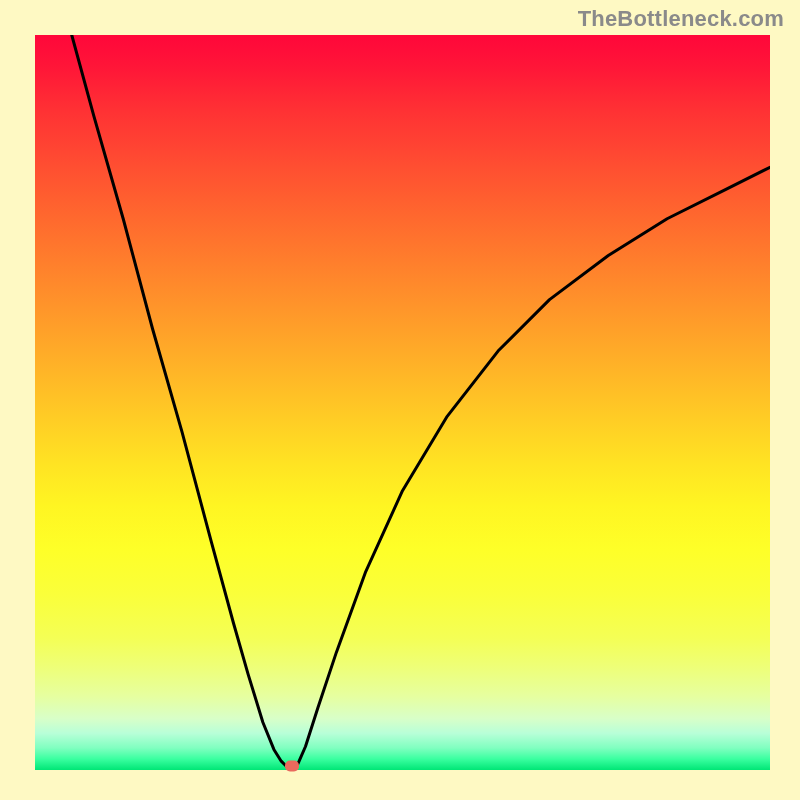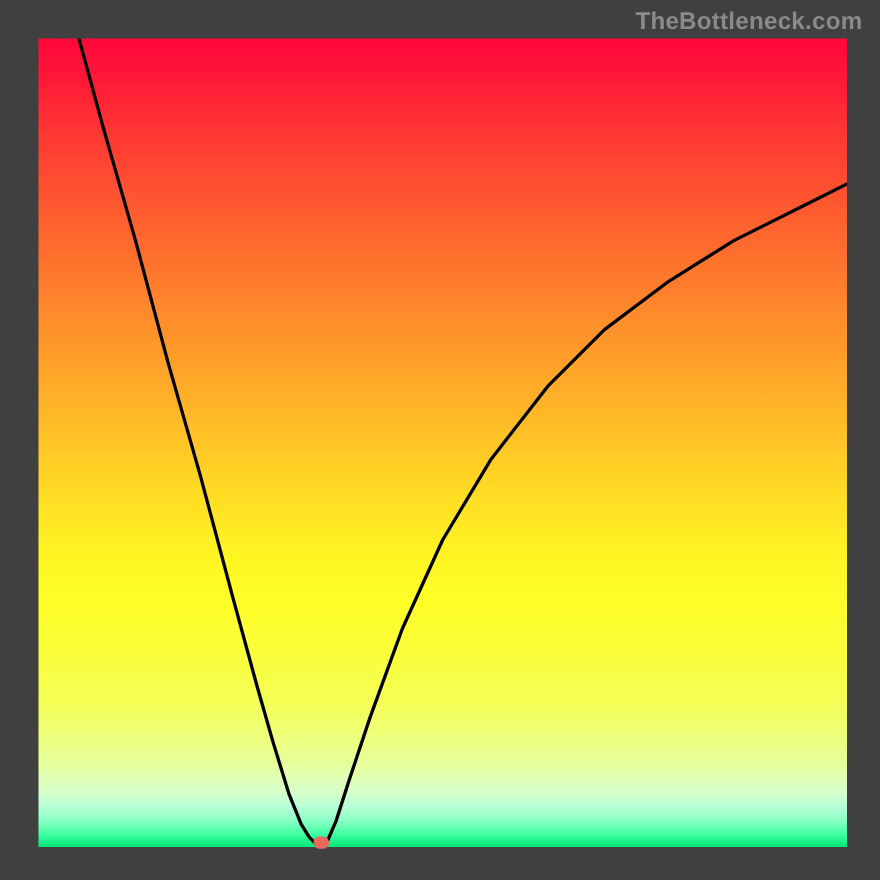--- a/index.html
+++ b/index.html
@@ -7,21 +7,21 @@
     padding: 0;
     width: 800px;
     height: 800px;
     background: #000;
     overflow: hidden;
   }
   .frame {
     position: relative;
     width: 800px;
     height: 800px;
-    background: #404040;
+    background: #fef9c3;
   }
   .plot-area {
     position: absolute;
     left: 35px;
     top: 35px;
     width: 735px;
     height: 735px;
     background: linear-gradient(to bottom,
       #ff073a 0%,
       #ff1438 4%,

